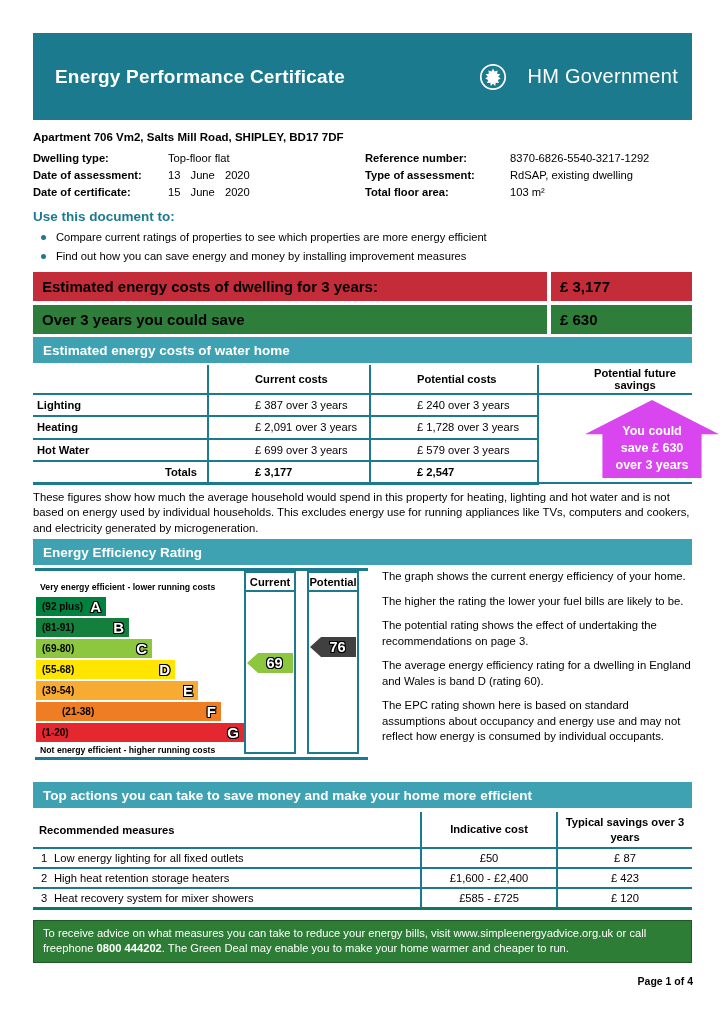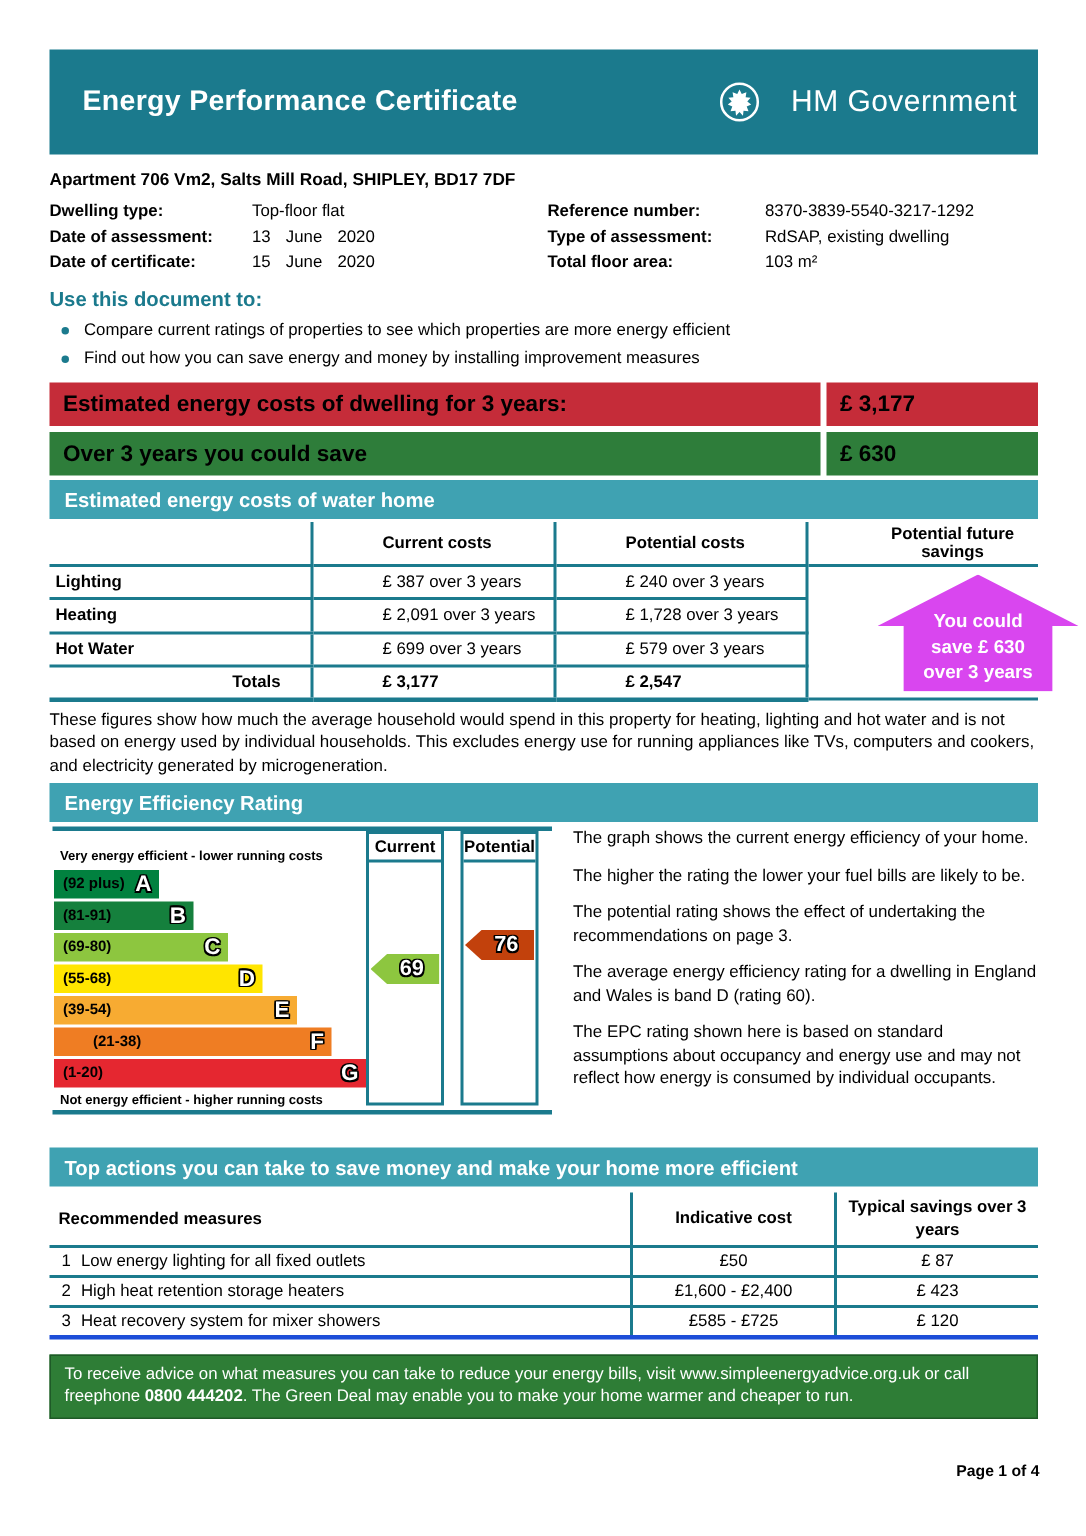--- a/index.html
+++ b/index.html
@@ -4,21 +4,21 @@
 <style>
   * { margin:0; padding:0; box-sizing:border-box; }
   html,body { background:#ffffff; }
   .page {
     position:relative; width:724px; height:1024px; background:#fff;
     font-family:"Liberation Sans", sans-serif; color:#000; overflow:hidden;
   }
   .content { position:absolute; left:33px; top:33px; width:659px; }
 
   
-  .masthead { height:70px; background:#1b7a8d; display:flex; align-items:center; justify-content:space-between; padding:0 14px 0 22px; }
+  .masthead { height:87px; background:#1b7a8d; display:flex; align-items:center; justify-content:space-between; padding:0 14px 0 22px; }
   .masthead h1 { color:#fff; font-size:19px; font-weight:bold; letter-spacing:.2px; }
   .gov { display:flex; align-items:center; gap:20px; }
   .gov svg { display:block; }
   .gov-text { color:#fff; font-size:20px; font-weight:400; letter-spacing:.3px; }
 
   .address { margin-top:11px; font-size:11.5px; font-weight:bold; }
 
   .details { margin-top:7px; display:grid; grid-template-columns:135px 197px 145px 1fr; font-size:11.2px; line-height:17px; }
   .dl { font-weight:bold; }
   .wspace { word-spacing:7px; }
@@ -37,21 +37,21 @@
   .secbar { margin-top:3px; height:26px; background:#3fa2b2; color:#fff; font-weight:bold; font-size:13.5px; display:flex; align-items:center; padding-left:10px; }
 
   
   table { border-collapse:collapse; table-layout:fixed; width:659px; font-size:11.2px; }
   .costs-table { margin-top:2px; }
   .costs-table td { padding:2px 7px; height:20px; vertical-align:middle; }
   .costs-table td + td { border-left:2px solid #1b7a8d;padding-left:46px; }
   .costs-table tr td { border-bottom:2px solid #1b7a8d; }
   .costs-table .hrow td { font-weight:bold; }
   .costs-table .lbl { font-weight:bold; padding-left:4px; }
-  .costs-table .tlbl { font-weight:bold; text-align:right; padding-right:20px; }
+  .costs-table .tlbl { font-weight:bold; text-align:right; padding-right:10px; }
   .costs-table .tval { font-weight:bold; }
   .costs-table .trow td { border-bottom:3px solid #1b7a8d; }
   .costs-table .c { text-align:center; }
   .savecell { border-bottom:3px solid #1b7a8d; }
   .house { width:134px; height:78px; margin:3px auto 2px auto; color:#fff; font-weight:bold; font-size:12.5px; line-height:17px; text-align:center;
            display:flex; flex-direction:column; justify-content:flex-end; padding-bottom:4px;
            clip-path:polygon(50% 0, 100% 44%, 87% 44%, 87% 100%, 13% 100%, 13% 44%, 0 44%); }
 
   .note { margin-top:5px; font-size:11.3px; line-height:15.5px; width:659px; }
 
@@ -80,21 +80,21 @@
   
   .actions-bar { margin-top:16px; }
   .actions-table { margin-top:4px; }
   .actions-table td { padding:2px 6px; vertical-align:middle; }
   .actions-table td + td { border-left:2px solid #1b7a8d; text-align:center; }
   .actions-table tr td { border-bottom:2px solid #1b7a8d; }
   .actions-table .hrow td { font-weight:bold; height:36px; }
   .actions-table .hrow td:first-child { text-align:left; }
   .actions-table .hrow .c { text-align:center; line-height:15px; }
   .actions-table .mrow td { height:20px; }
-  .actions-table .last td { border-bottom:3px solid #1d4ed8;margin-top:13px; }
+  .actions-table .last td { border-bottom:3px solid #0f766e;margin-top:13px; }
   .mnum { display:inline-block; width:15px; padding-left:2px; }
 
   .footer-box { margin-top:10px; background:#2e7d36; border:1px solid #1e5a27; color:#fff; font-size:11.2px; line-height:15.5px; padding:5px 9px; }
   .footer-box b { font-weight:bold; }
 
   .pagenum { position:absolute; right:31px; top:975px; font-size:10.5px; font-weight:bold; }
 </style>
 </head>
 <body>
 
@@ -111,21 +111,21 @@
         <span class="gov-text">HM Government</span>
       </div>
     </header>
 
     <div class="address">Apartment 706 Vm2, Salts Mill Road, SHIPLEY, BD17 7DF</div>
 
     <div class="details">
       <span class="dl">Dwelling type:</span>
       <span>Top-floor flat</span>
       <span class="dl">Reference number:</span>
-      <span>8370-3839-5540-3217-1292</span>
+      <span>8370-6826-5540-3217-1292</span>
       <span class="dl">Date of assessment:</span>
       <span class="wspace">13 June 2020</span>
       <span class="dl">Type of assessment:</span>
       <span>RdSAP, existing dwelling</span>
       <span class="dl">Date of certificate:</span>
       <span class="wspace">15 June 2020</span>
       <span class="dl">Total floor area:</span>
       <span>103 m²</span>
     </div>
 
@@ -236,21 +236,21 @@
           <span class="letter outlined">G</span>
         </div>
 
         <div class="col cur">
           <div class="colhead">Current</div>
         </div>
         <div class="col pot">
           <div class="colhead">Potential</div>
         </div>
         <div class="rating-arrow cur outlined" style="background: rgb(141, 198, 63);">69</div>
-        <div class="rating-arrow pot outlined" style="background: #c2410c;">76</div>
+        <div class="rating-arrow pot outlined" style="background: #404040;">76</div>
       </div>
 
       <div class="eer-text">
         <p>The graph shows the current energy efficiency of your home.</p>
         <p>The higher the rating the lower your fuel bills are likely to be.</p>
         <p>The potential rating shows the effect of undertaking the recommendations on page 3.</p>
         <p>The average energy efficiency rating for a dwelling in England and Wales is band D (rating 60).</p>
         <p>The EPC rating shown here is based on standard assumptions about occupancy and energy use and may not reflect how energy is consumed by individual occupants.</p>
       </div>
     </div>

